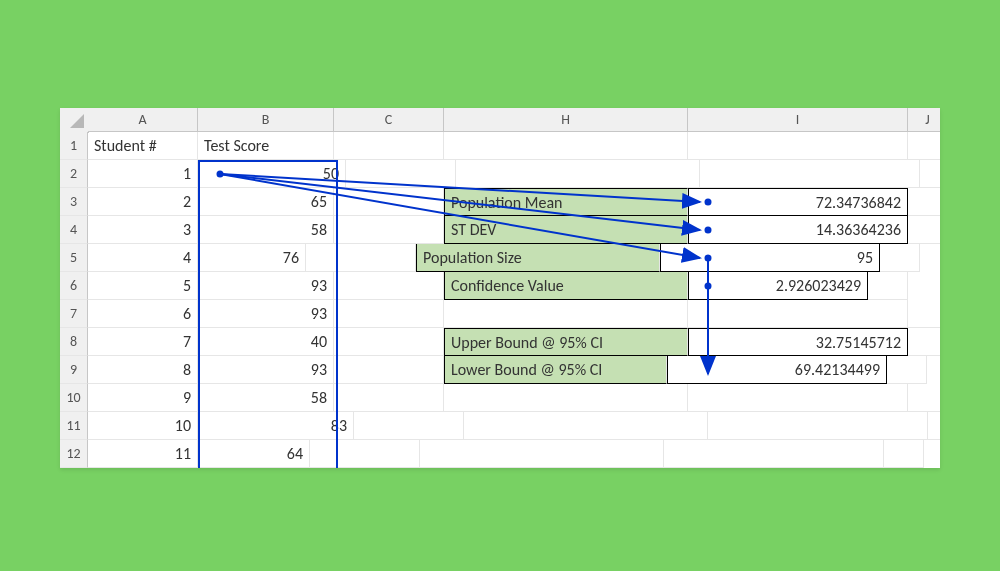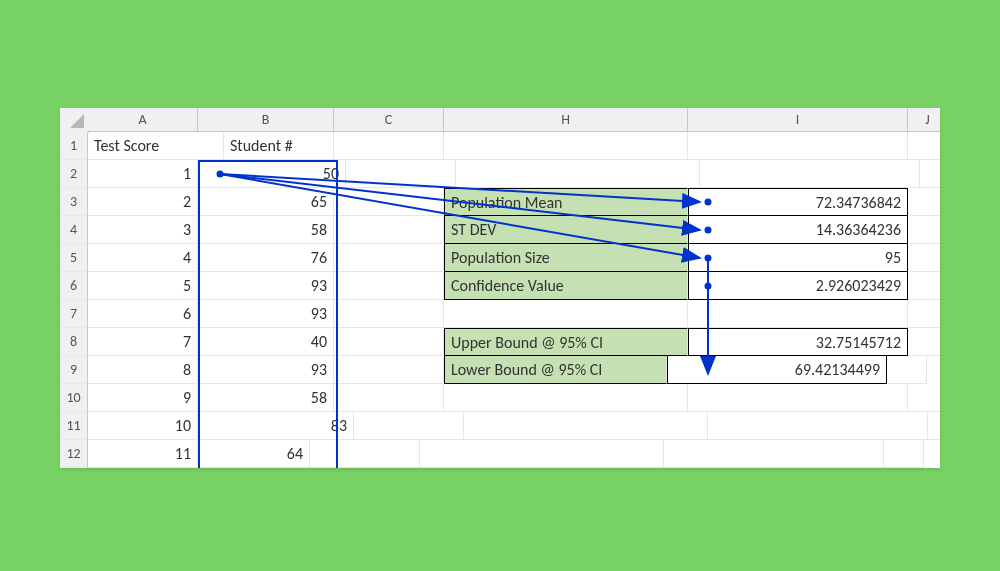--- a/index.html
+++ b/index.html
@@ -142,22 +142,22 @@
       <div class="rh">8</div>
       <div class="rh">9</div>
       <div class="rh">10</div>
       <div class="rh">11</div>
       <div class="rh">12</div>
     </div>
 
     <div class="grid">
 
       <div class="gridrow">
+        <div class="cell txt-left" style="width:110px">Student #</div>
         <div class="cell txt-left" style="width:136px">Test Score</div>
-        <div class="cell txt-left" style="width:110px">Student #</div>
         <div class="cell" style="width:110px"></div>
         <div class="cell" style="width:244px"></div>
         <div class="cell" style="width:220px"></div>
         <div class="cell" style="width:40px"></div>
       </div>
 
       <div class="gridrow">
         <div class="cell txt-right" style="width:110px">1</div>
         <div class="cell txt-right" style="width:148px">50</div>
         <div class="cell" style="width:110px"></div>
@@ -179,33 +179,33 @@
         <div class="cell txt-right" style="width:110px">3</div>
         <div class="cell txt-right" style="width:136px">58</div>
         <div class="cell" style="width:110px"></div>
         <div class="cell txt-left green-fill b-left b-bottom" style="width:244px">ST DEV</div>
         <div class="cell txt-right b-right b-left b-bottom" style="width:220px">14.36364236</div>
         <div class="cell" style="width:40px"></div>
       </div>
 
       <div class="gridrow">
         <div class="cell txt-right" style="width:110px">4</div>
-        <div class="cell txt-right" style="width:136px">76</div>
+        <div class="cell txt-right" style="width:108px">76</div>
         <div class="cell" style="width:110px"></div>
         <div class="cell txt-left green-fill b-left b-bottom" style="width:244px">Population Size</div>
         <div class="cell txt-right b-right b-left b-bottom" style="width:220px">95</div>
         <div class="cell" style="width:40px"></div>
       </div>
 
       <div class="gridrow">
         <div class="cell txt-right" style="width:110px">5</div>
         <div class="cell txt-right" style="width:136px">93</div>
         <div class="cell" style="width:110px"></div>
         <div class="cell txt-left green-fill b-left b-bottom" style="width:244px">Confidence Value</div>
-        <div class="cell txt-right b-right b-left b-bottom" style="width:220px">2.926023429</div>
+        <div class="cell txt-right b-right b-left b-bottom" style="width:180px">2.926023429</div>
         <div class="cell" style="width:40px"></div>
       </div>
 
       <div class="gridrow">
         <div class="cell txt-right" style="width:110px">6</div>
         <div class="cell txt-right" style="width:136px">93</div>
         <div class="cell" style="width:110px"></div>
         <div class="cell" style="width:244px"></div>
         <div class="cell" style="width:220px"></div>
         <div class="cell" style="width:40px"></div>

